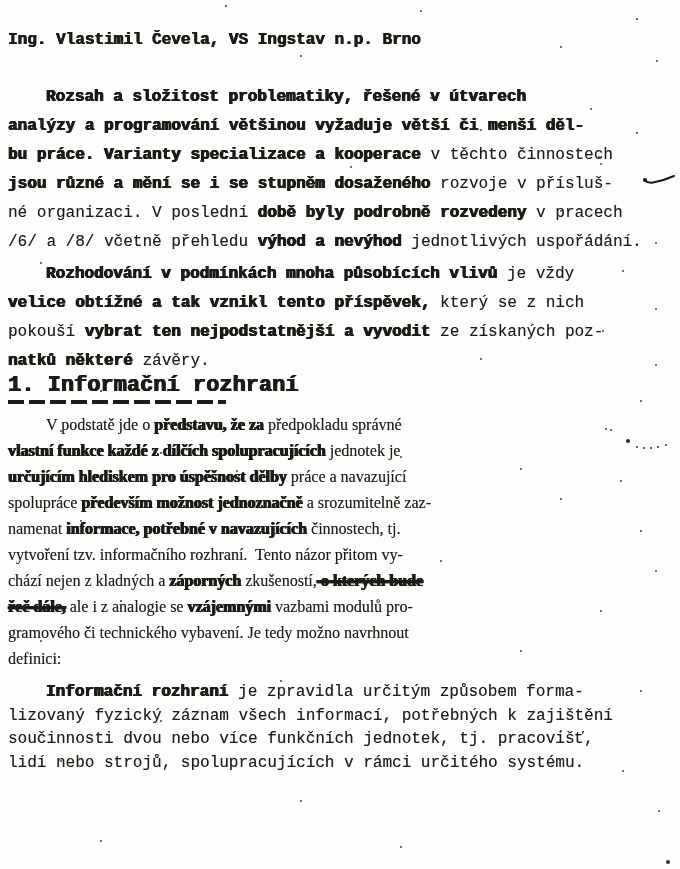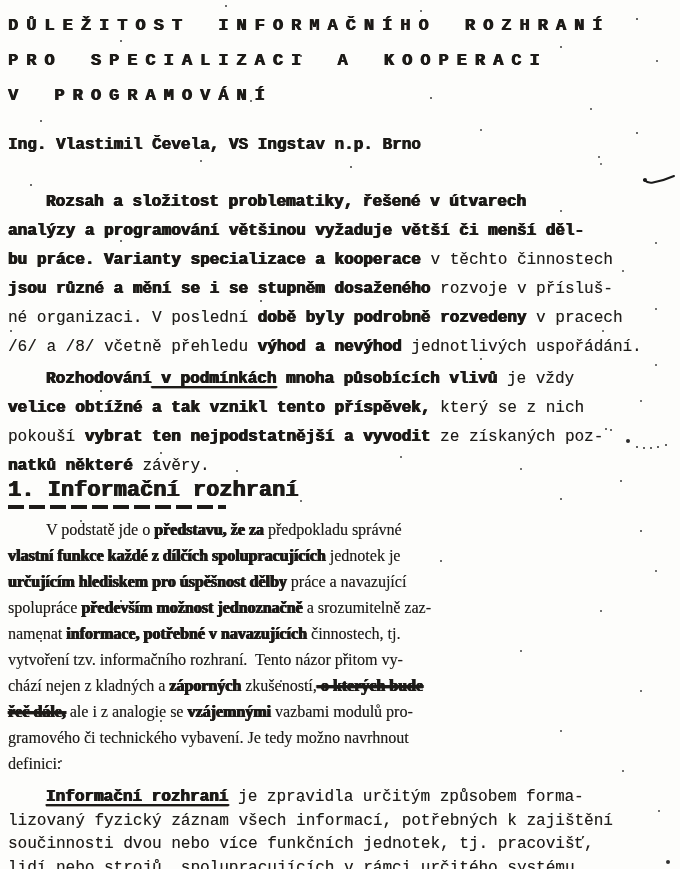--- a/index.html
+++ b/index.html
@@ -37,21 +37,21 @@
   .p2{margin-top:3px;line-height:29px;}
   .p3{margin-top:8px;line-height:26px;font-family:Liberation Serif, serif;}
   .p4{margin-top:9px;line-height:23.5px;}
   .line{white-space:pre;}
   .indent{padding-left:38px;}
   .para span{text-shadow:0.25px 0 0 rgba(20,18,15,0.45);}
   .para span.b{
     font-weight:bold;
     text-shadow:0.7px 0 0 currentColor,-0.4px 0 0 currentColor,0 0.4px 0 currentColor;
   }
-  .para span.u{text-decoration:underline;text-decoration-thickness:2px;text-underline-offset:3px;}
+  .para span.u{text-decoration-thickness:2px;text-underline-offset:3px;}
   .para span.s{text-decoration:line-through;text-decoration-thickness:2.5px;}
   .heading{margin-top:-2px;font-size:22px;line-height:24px;white-space:pre;}
   .heading .htxt{
     font-weight:bold;
     text-shadow:0.7px 0 0 currentColor,-0.4px 0 0 currentColor,0 0.4px 0 currentColor;
   }
   .heading-rule{
     margin-top:2px;
     height:4px;width:218px;
     background:repeating-linear-gradient(90deg,#1d1b18 0 16px,rgba(0,0,0,0) 16px 21px);
@@ -78,25 +78,20 @@
       520px 650px 0 #444, 280px 680px 0 #3a3a3a, 640px 690px 0 #444, 160px 720px 0 #3a3a3a,
       560px 730px 0 #444, 60px 760px 0 #3a3a3a, 622px 770px 0 #444, 300px 800px 0 #3a3a3a,
       658px 810px 0 #444, 100px 840px 0 #3a3a3a, 400px 846px 0 #444, 667px 861px 0 1px #333;
   }
 </style>
 </head>
 <body>
 
 <div class="page">
 
-  <div>
-    <div class="title-line">DŮLEŽITOST INFORMAČNÍHO ROZHRANÍ</div>
-    <div class="title-line">PRO SPECIALIZACI A KOOPERACI</div>
-    <div class="title-line">V PROGRAMOVÁNÍ</div>
-  </div>
 
   <div class="author">Ing. Vlastimil Čevela, VS Ingstav n.p. Brno</div>
 
   <div>
       <div class="para p1"><div class="line indent"><span class="b">Rozsah a složitost problematiky, řešené v útvarech</span></div><div class="line"><span class="b">analýzy a programování většinou vyžaduje větší či menší děl-</span></div><div class="line"><span class="b">bu práce. </span><span class="b">Varianty specializace a kooperace</span><span> v těchto činnostech</span></div><div class="line"><span class="b">jsou různé a mění se i se stupněm dosaženého</span><span> rozvoje v přísluš-</span></div><div class="line"><span>né organizaci. V poslední </span><span class="b">době byly podrobně rozvedeny</span><span> v pracech</span></div><div class="line"><span>/6/ a /8/ včetně přehledu </span><span class="b">výhod a nevýhod</span><span> jednotlivých uspořádání.</span></div></div>
       <div class="para p2"><div class="line indent"><span class="b">Rozhodování</span><span class="b u"> v podmínkách</span><span class="b"> mnoha působících vlivů</span><span> je vždy</span></div><div class="line"><span class="b">velice obtížné a tak vznikl tento příspěvek,</span><span> který se z nich</span></div><div class="line"><span>pokouší </span><span class="b">vybrat ten nejpodstatnější a vyvodit</span><span> ze získaných poz-</span></div><div class="line"><span class="b">natků některé</span><span> závěry.</span></div></div>
       <div class="heading"><span class="htxt">1. </span><span class="htxt">Informační rozhraní</span></div>
       <div class="heading-rule"></div>
       <div class="para p3"><div class="line indent"><span>V podstatě jde o </span><span class="b">představu, že za</span><span> předpokladu správné</span></div><div class="line"><span class="b">vlastní funkce každé z dílčích spolupracujících</span><span> jednotek je</span></div><div class="line"><span class="b">určujícím hlediskem pro úspěšnost dělby</span><span> práce a navazující</span></div><div class="line"><span>spolupráce </span><span class="b">především možnost jednoznačně</span><span> a srozumitelně zaz-</span></div><div class="line"><span>namenat </span><span class="b">informace, potřebné v navazujících</span><span> činnostech, tj.</span></div><div class="line"><span>vytvoření tzv. informačního rozhraní.  Tento názor přitom vy-</span></div><div class="line"><span>chází nejen z kladných a </span><span class="b">záporných</span><span> zkušeností,</span><span class="b s"> o kterých bude</span></div><div class="line"><span class="b s">řeč dále,</span><span> ale i z analogie se </span><span class="b">vzájemnými</span><span> vazbami modulů pro-</span></div><div class="line"><span>gramového či technického vybavení. Je tedy možno navrhnout</span></div><div class="line"><span>definici:</span></div></div>
       <div class="para p4"><div class="line indent"><span class="b u">Informační rozhraní</span><span> je zpravidla určitým způsobem forma-</span></div><div class="line"><span>lizovaný fyzický záznam všech informací, potřebných k zajištění</span></div><div class="line"><span>součinnosti dvou nebo více funkčních jednotek, tj. pracovišť,</span></div><div class="line"><span>lidí nebo strojů, spolupracujících v rámci určitého systému.</span></div></div>

